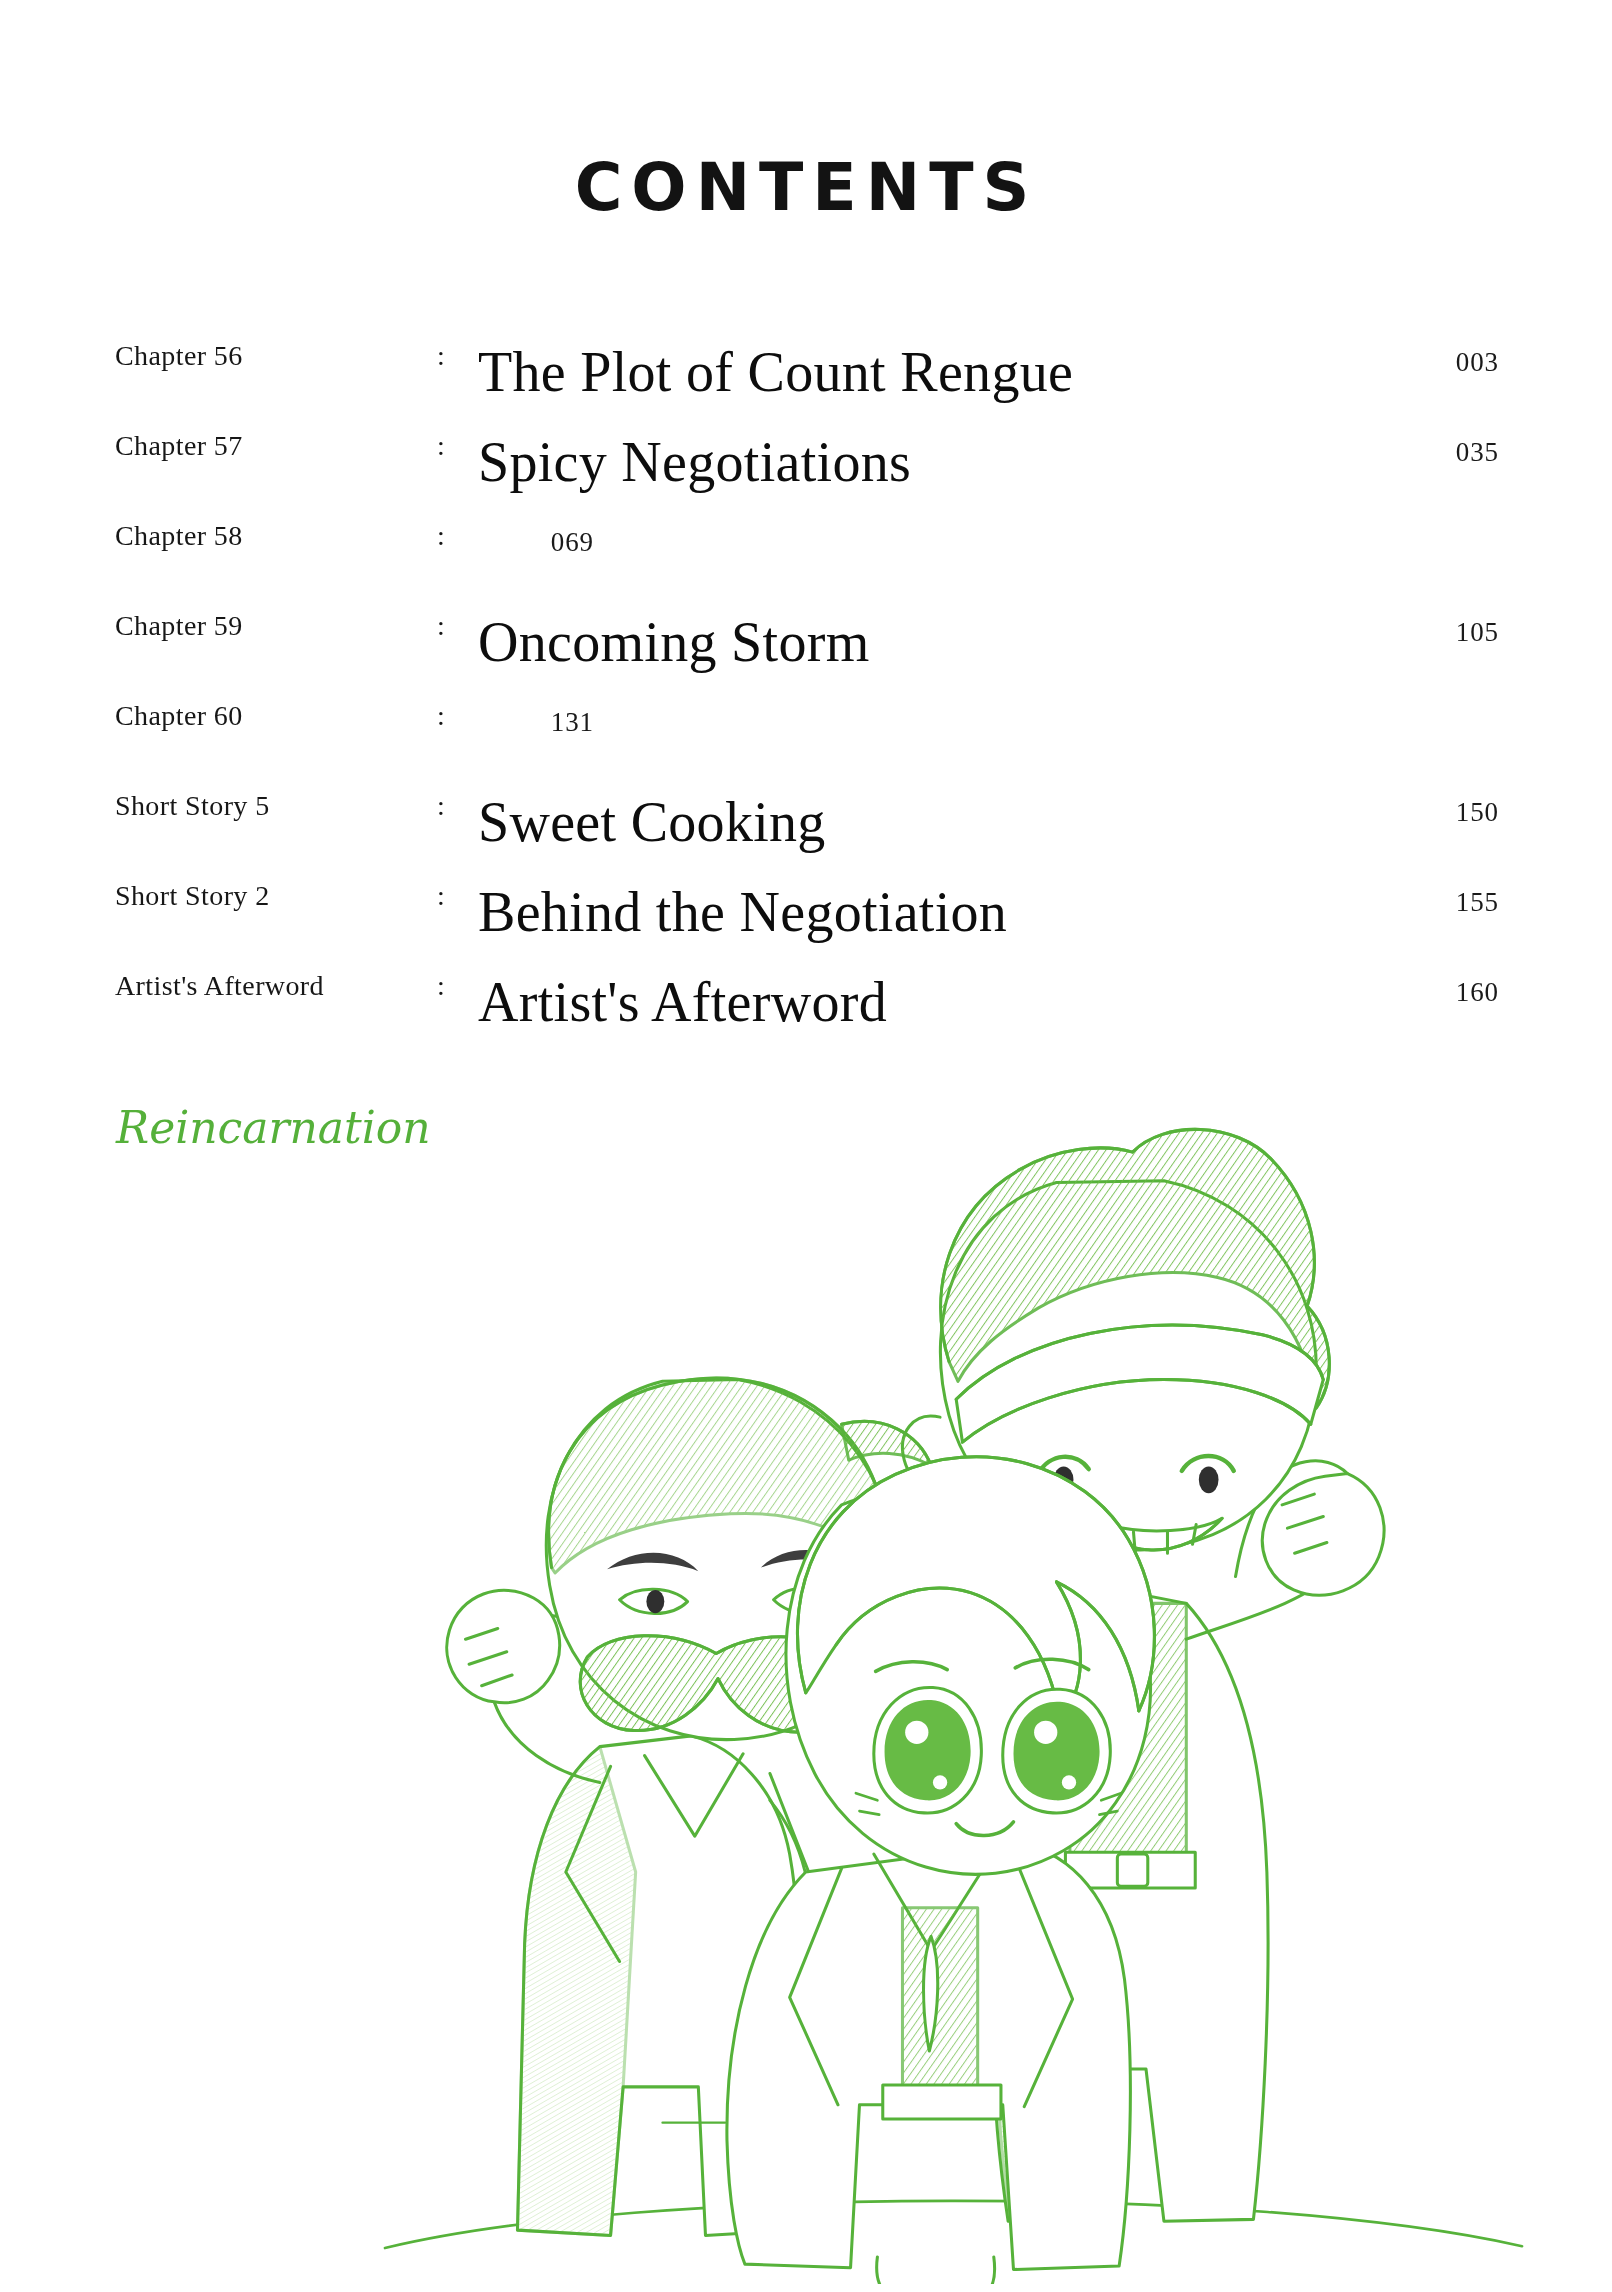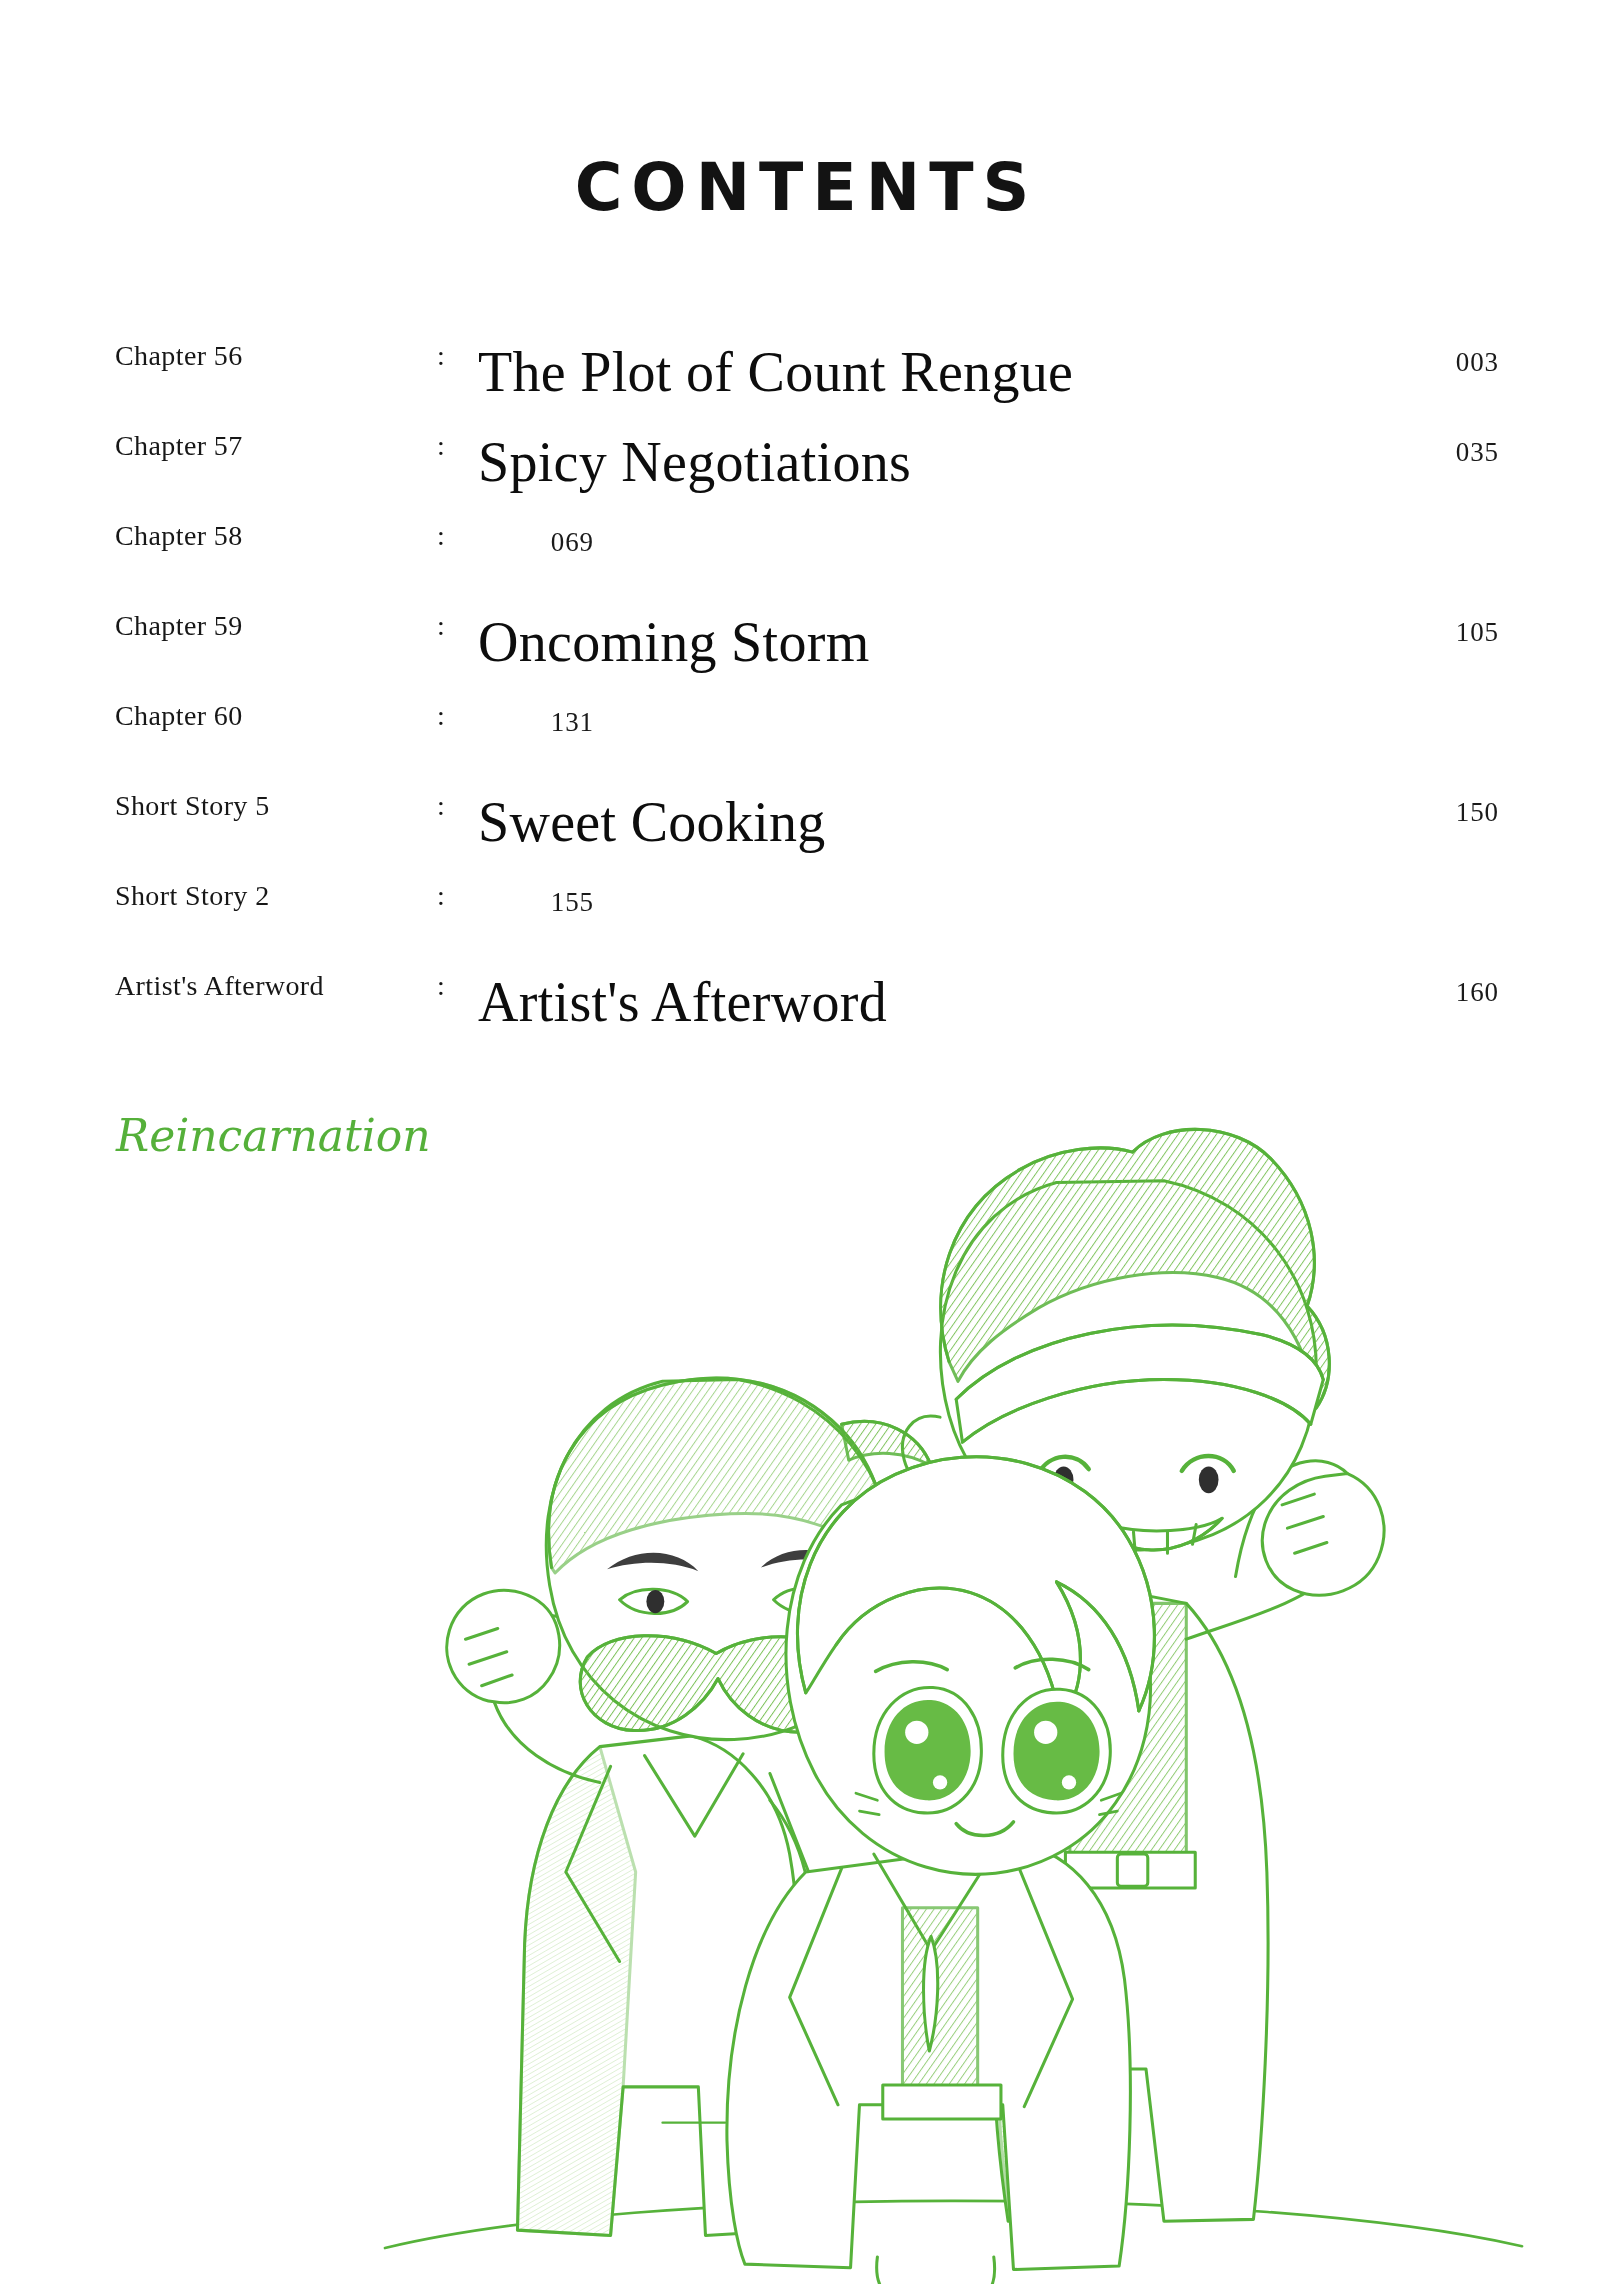--- a/index.html
+++ b/index.html
@@ -89,21 +89,21 @@
     font-size: 77px;
     line-height: 0.95;
     letter-spacing: 0.9px;
   }
   .logo-sub {
     font-family: "DejaVu Serif", serif;
     font-style: italic;
     font-size: 44px;
     line-height: 1;
     padding-left: 9px;
-    margin-top: 14px;
+    margin-top: 6px;
   }
 
   
   .art {
     position: absolute;
     left: 376px;
     top: 1066px;
     width: 1155px;
     height: 1218px;
   }
@@ -154,20 +154,21 @@
     <div class="toc-row">
       <div class="toc-label">Short Story 5</div>
       <div class="toc-colon">:</div>
       <div class="toc-name">Sweet Cooking</div>
       <div class="toc-page">150</div>
     </div>
 
     <div class="toc-row">
       <div class="toc-label">Short Story 2</div>
       <div class="toc-colon">:</div>
+      <div class="toc-name">Behind the Negotiation</div>
       <div class="toc-page">155</div>
     </div>
 
     <div class="toc-row">
       <div class="toc-label">Artist's Afterword</div>
       <div class="toc-colon">:</div>
       <div class="toc-name">Artist's Afterword</div>
       <div class="toc-page">160</div>
     </div>
 

